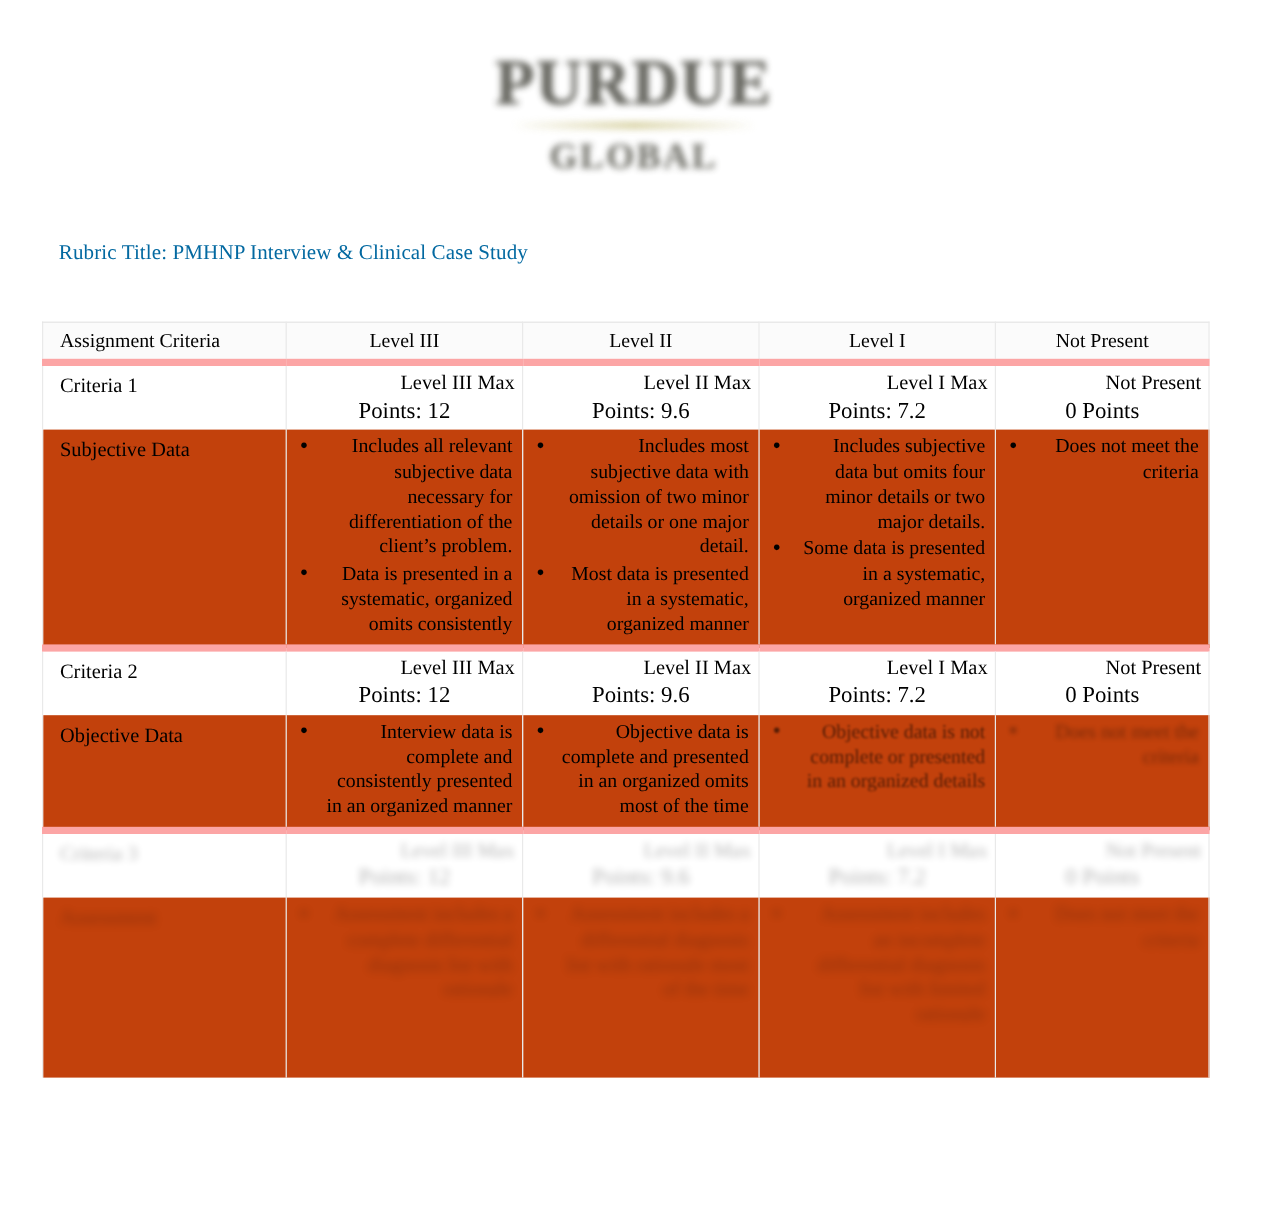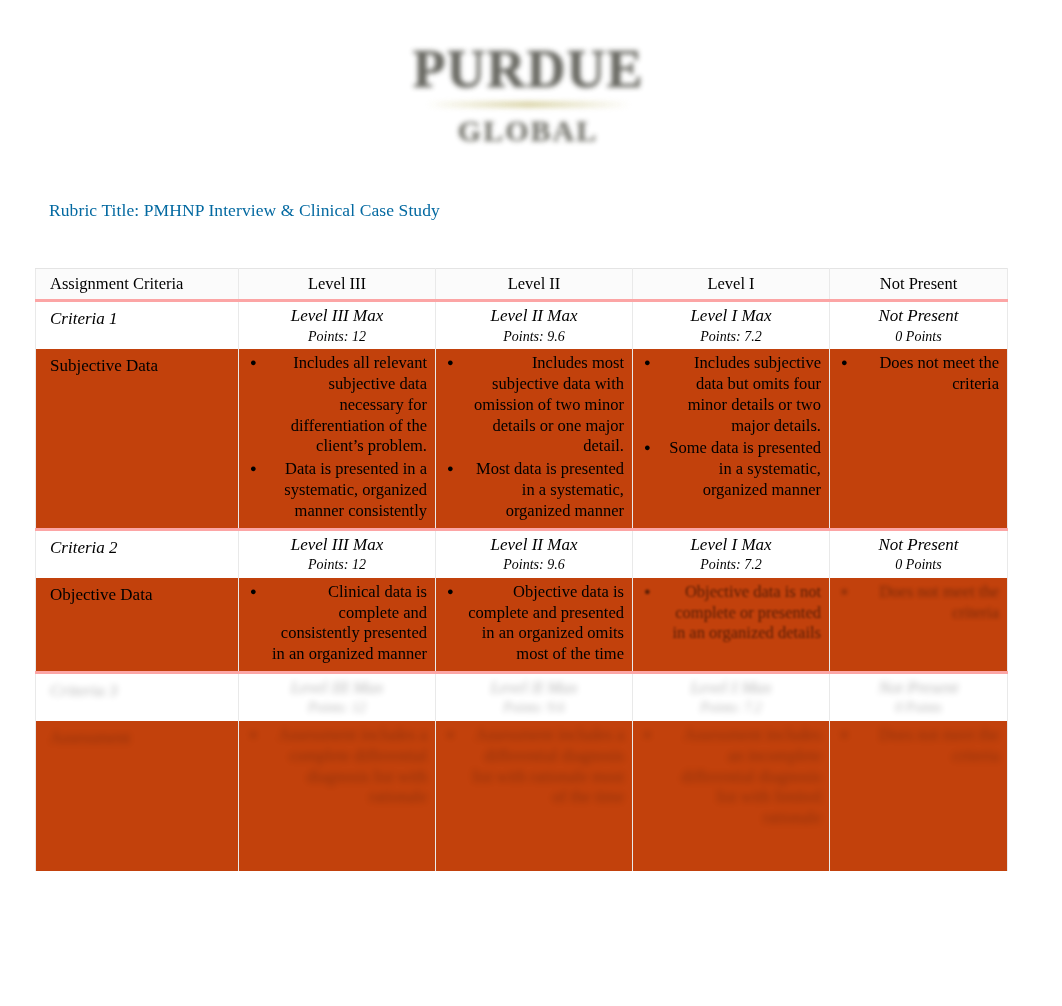--- a/index.html
+++ b/index.html
@@ -105,32 +105,32 @@
     font-size: 16.5px;
     line-height: 1.22;
   }
   .cell-center {
     text-align: center;
     padding: 5px 8px;
     font-size: 16.5px;
     line-height: 1.22;
   }
 
-  .grp-label-row td { border-top: 3px solid #fca5a5; border-bottom: none; background:#fff;font-style:italic; }
+  .grp-label-row td { border-top: 6px solid #fca5a5; border-bottom: none; background:#fff; }
   .crit-row td { border-top: none; border-bottom: none; background:#c2410c;font-family:Liberation Serif, serif; }
 
   .level-head {
-    text-align: center;
+    text-align: right;
     font-size: 17px;
     line-height: 1.2;
     padding: 4px 6px 2px 6px;
   }
   .level-points {
     text-align: center;
-    font-size: 14px;
+    font-size: 19px;
     line-height: 1.2;
     padding: 0 6px 4px 6px;
   }
 
   .crit-name {
     font-size: 17px;
     padding: 6px 10px 6px 14px;
     line-height: 1.25;
   }
 
@@ -230,21 +230,21 @@
       </td>
     </tr>
 
     <tr class="crit-row row-tall">
       <td>
           <div class="crit-name">Subjective Data</div>
         </td>
       <td>
         <ul class="blist">
           <li>Includes all relevant subjective data necessary for differentiation of the client’s problem.</li>
-          <li>Data is presented in a systematic, organized manner consistently</li>
+          <li>Data is presented in a systematic, organized omits consistently</li>
         </ul>
       </td>
       <td>
         <ul class="blist">
           <li>Includes most subjective data with omission of two minor details or one major detail.</li>
           <li>Most data is presented in a systematic, organized manner</li>
         </ul>
       </td>
       <td>
         <ul class="blist">
@@ -280,21 +280,21 @@
         <div class="level-points">0 Points</div>
       </td>
     </tr>
 
     <tr class="crit-row row-mid">
       <td>
           <div class="crit-name">Objective Data</div>
         </td>
       <td>
         <ul class="blist">
-          <li>Clinical data is complete and consistently presented in an organized manner</li>
+          <li>Interview data is complete and consistently presented in an organized manner</li>
         </ul>
       </td>
       <td>
         <ul class="blist">
           <li>Objective data is complete and presented in an organized omits most of the time</li>
         </ul>
       </td>
       <td>
         <ul class="blist fade-1">
           <li>Objective data is not complete   or presented in an organized details</li>

